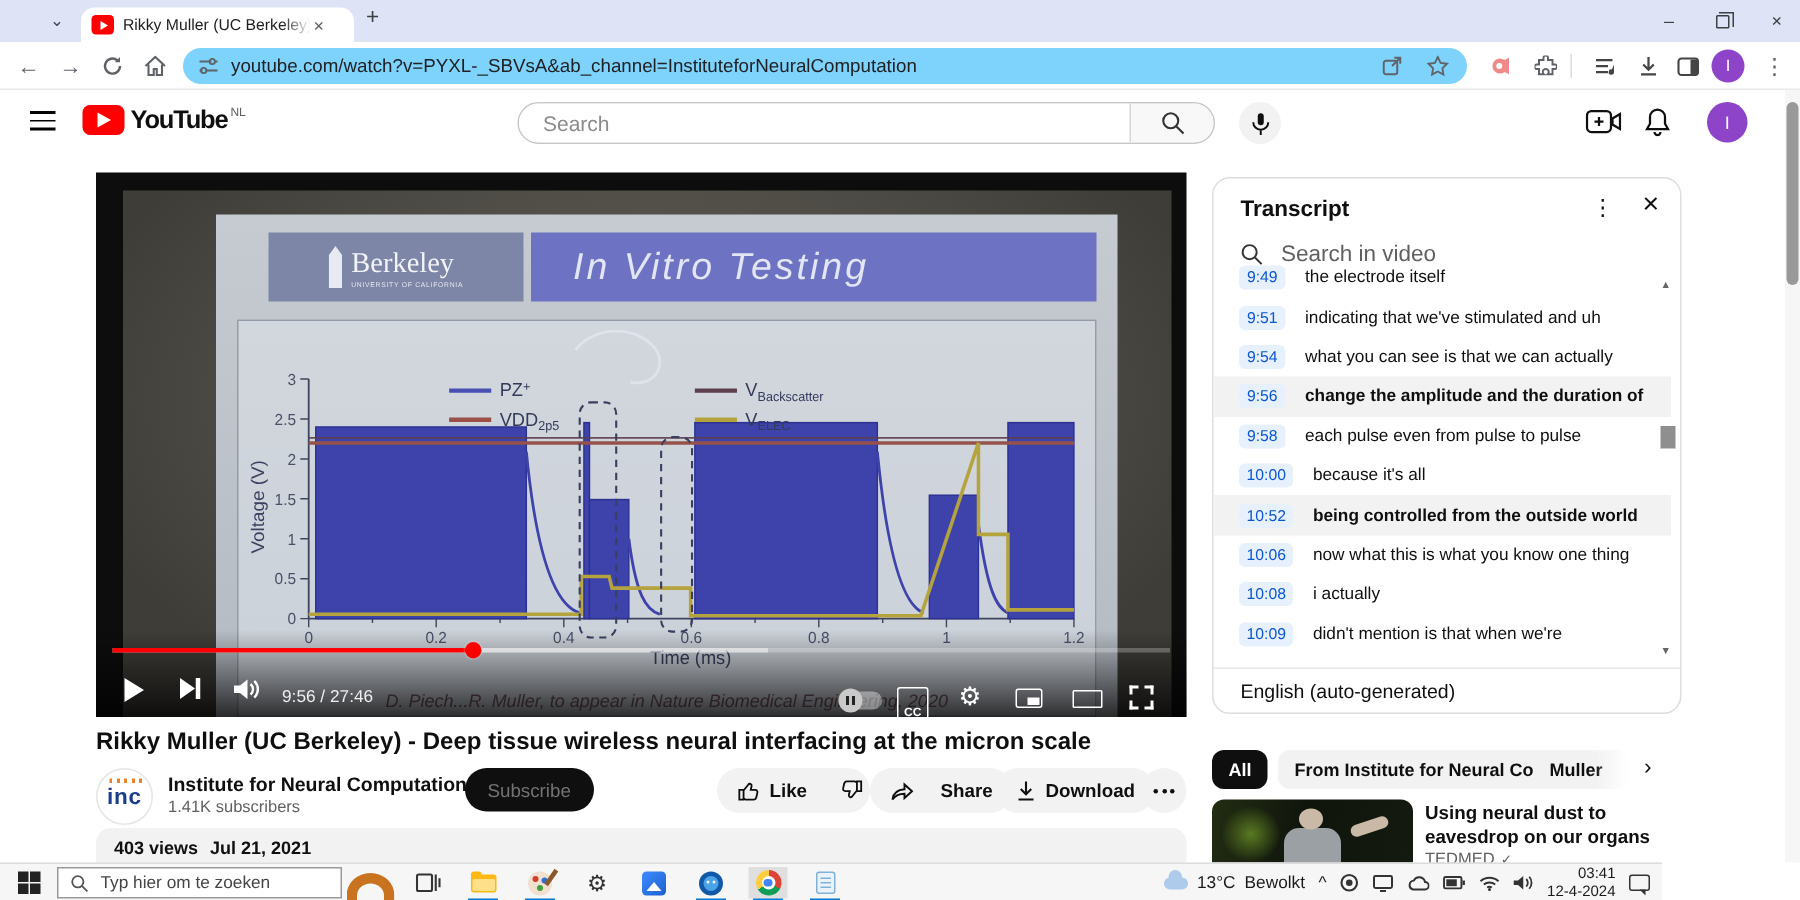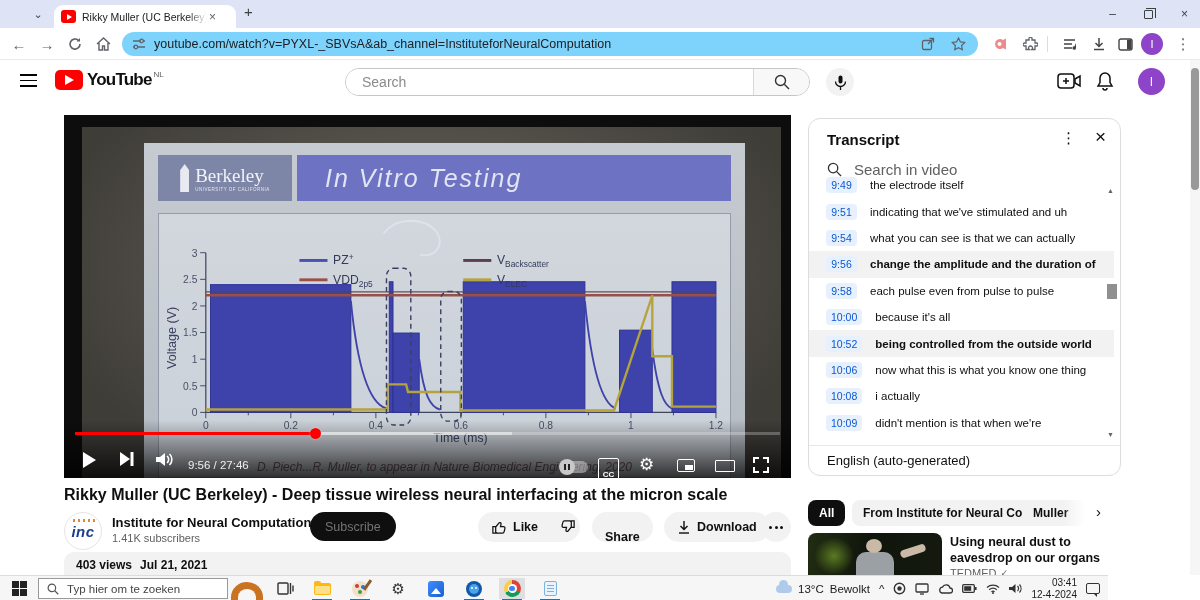--- a/index.html
+++ b/index.html
@@ -42,21 +42,21 @@
   #mic{position:absolute;left:826px;top:8px;width:28px;height:28px;border-radius:50%;background:#f2f2f2;display:flex;align-items:center;justify-content:center;cursor:pointer;}
   .mh-ic{position:absolute;top:11px;cursor:pointer;}
   #avatar-yt{position:absolute;left:1138px;top:8px;width:27px;height:27px;border-radius:50%;background:#8d44c9;color:#fff;font-size:12px;display:flex;align-items:center;justify-content:center;cursor:pointer;}
   #pg-scroll{position:absolute;left:1190px;top:60px;width:10px;height:515px;background:#f6f6f6;}
   #pg-scroll .thumb{position:absolute;left:1px;top:8px;width:8px;height:122px;background:#999;border-radius:4px;cursor:pointer;}
   
   #video{position:absolute;left:64px;top:115px;width:727px;height:363px;background:#0d0d0d;overflow:hidden;}
   #wall{position:absolute;left:18px;right:10px;top:12px;bottom:0;background:radial-gradient(ellipse at 50% 40%,#6a675f,#3f3d38 80%);}
   #slide{position:absolute;left:62px;right:36px;top:16px;bottom:0;background:linear-gradient(#c6cbd1,#b4bac2);}
   #slide-hd{position:absolute;left:14px;right:14px;top:12px;height:46px;display:flex;gap:5px;}
-  #bk-box{width:134px;background:#7d86a6;display:flex;align-items:center;justify-content:center;gap:6px;}
+  #bk-box{width:170px;background:#7d86a6;display:flex;align-items:center;justify-content:center;gap:6px;margin-left:21px;}
   #bk-tower{width:9px;height:28px;background:#e8eaf2;clip-path:polygon(50% 0,100% 22%,100% 100%,0 100%,0 22%);}
   #bk-txt .nm{font-family:"Liberation Serif",serif;font-size:19px;color:#f2f3f8;}
   #bk-txt .sub{font-size:4.5px;color:#e4e6ef;letter-spacing:.5px;}
   #banner{flex:1;background:#6d73c2;display:flex;align-items:center;}
   #banner .t{font-style:italic;font-weight:300;font-size:25px;color:#e2e5f4;letter-spacing:2px;margin-left:28px;}
   #panel{position:absolute;left:14px;right:14px;top:70px;bottom:0;background:rgba(223,228,235,.55);border:1px solid #959ba8;}
   #citation{position:absolute;left:0;right:0;bottom:3px;text-align:center;font-style:italic;font-size:12px;color:rgba(106,74,82,.9);}
   
   #controls{position:absolute;left:0;right:0;bottom:0;height:58px;background:linear-gradient(transparent,rgba(0,0,0,.78));}
   #progress{position:absolute;left:11px;right:11px;top:12px;height:3px;background:rgba(255,255,255,.25);cursor:pointer;}
@@ -75,31 +75,31 @@
   #theater{position:absolute;left:651px;top:40px;width:20px;height:12px;border:1.6px solid #fff;border-radius:1px;cursor:pointer;}
   #fullscr{position:absolute;left:689px;top:37px;width:16px;height:16px;cursor:pointer;}
   #fullscr i{position:absolute;width:6px;height:6px;border:2px solid #fff;}
   #fullscr i:nth-child(1){left:0;top:0;border-right:none;border-bottom:none;}
   #fullscr i:nth-child(2){right:0;top:0;border-left:none;border-bottom:none;}
   #fullscr i:nth-child(3){left:0;bottom:0;border-right:none;border-top:none;}
   #fullscr i:nth-child(4){right:0;bottom:0;border-left:none;border-top:none;}
   
   #vtitle{position:absolute;left:64px;top:486px;width:727px;font-size:16px;font-weight:bold;color:#0f0f0f;}
   #ch-avatar{position:absolute;left:64px;top:512px;width:38px;height:38px;border-radius:50%;border:1px solid #e5e5e5;background:#fff;display:flex;align-items:center;justify-content:center;cursor:pointer;}
-  #ch-avatar .inc{font-size:15px;font-weight:bold;color:#1a3e8c;letter-spacing:.5px;position:relative;font-style:italic;}
+  #ch-avatar .inc{font-size:15px;font-weight:bold;color:#1a3e8c;letter-spacing:.5px;position:relative;}
   #ch-avatar .inc:before{content:"";position:absolute;left:2px;top:-4px;width:22px;height:3px;background:repeating-linear-gradient(90deg,#e8842c 0 2px,transparent 2px 5px);}
   #ch-name{position:absolute;left:112px;top:515px;font-size:13px;font-weight:bold;color:#0f0f0f;cursor:pointer;}
   #ch-subs{position:absolute;left:112px;top:532px;font-size:11px;color:#606060;}
   #subscribe{position:absolute;left:310px;top:512px;height:29px;padding:0 15px;background:#0f0f0f;color:#737373;font-size:12.5px;border:none;border-radius:15px;cursor:pointer;display:flex;align-items:center;}
   .pill{position:absolute;top:512px;height:30px;background:#f2f2f2;border-radius:15px;display:flex;align-items:center;font-size:12.5px;font-weight:bold;color:#0f0f0f;cursor:pointer;}
   #likes{left:478px;width:102px;}
   #likes .lk{display:flex;align-items:center;gap:6px;padding:0 10px 0 13px;}
   #likes .dv{width:1px;height:18px;background:#d9d9d9;}
   #likes .dlk{padding:0 12px;}
-  #share{left:592px;padding:0 13px;gap:18px;flex-direction:column;}
+  #share{left:580px;padding:0 13px;gap:18px;}
   #download{left:664px;padding:0 13px;gap:6px;}
   #more{position:absolute;left:761px;top:512px;width:30px;height:30px;border-radius:50%;background:#f2f2f2;display:flex;align-items:center;justify-content:center;gap:2.5px;cursor:pointer;}
   #more i{width:3px;height:3px;border-radius:50%;background:#0f0f0f;}
   #descbox{position:absolute;left:64px;top:552px;width:727px;height:24px;background:#f2f2f2;border-radius:10px 10px 0 0;}
   #views{position:absolute;left:76px;top:558px;font-size:12px;font-weight:bold;color:#0f0f0f;}
   #views span{margin-right:8px;}
   
   #tpanel{position:absolute;left:808px;top:118px;width:313px;height:358px;border:1px solid #ddd;border-radius:12px;background:#fff;overflow:hidden;}
   #tp-title{position:absolute;left:18px;top:12px;font-size:15px;font-weight:bold;color:#0f0f0f;}
   #tp-kebab{position:absolute;left:252px;top:10px;font-size:15px;color:#0f0f0f;cursor:pointer;}

